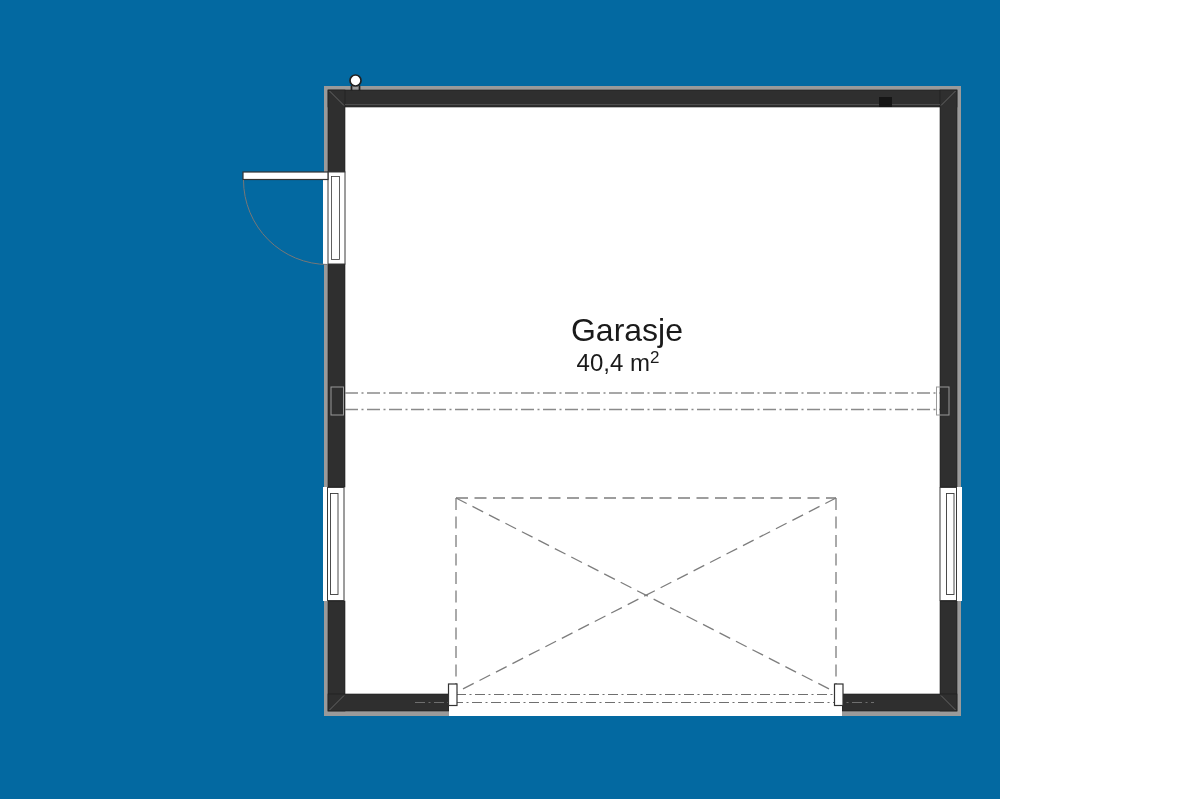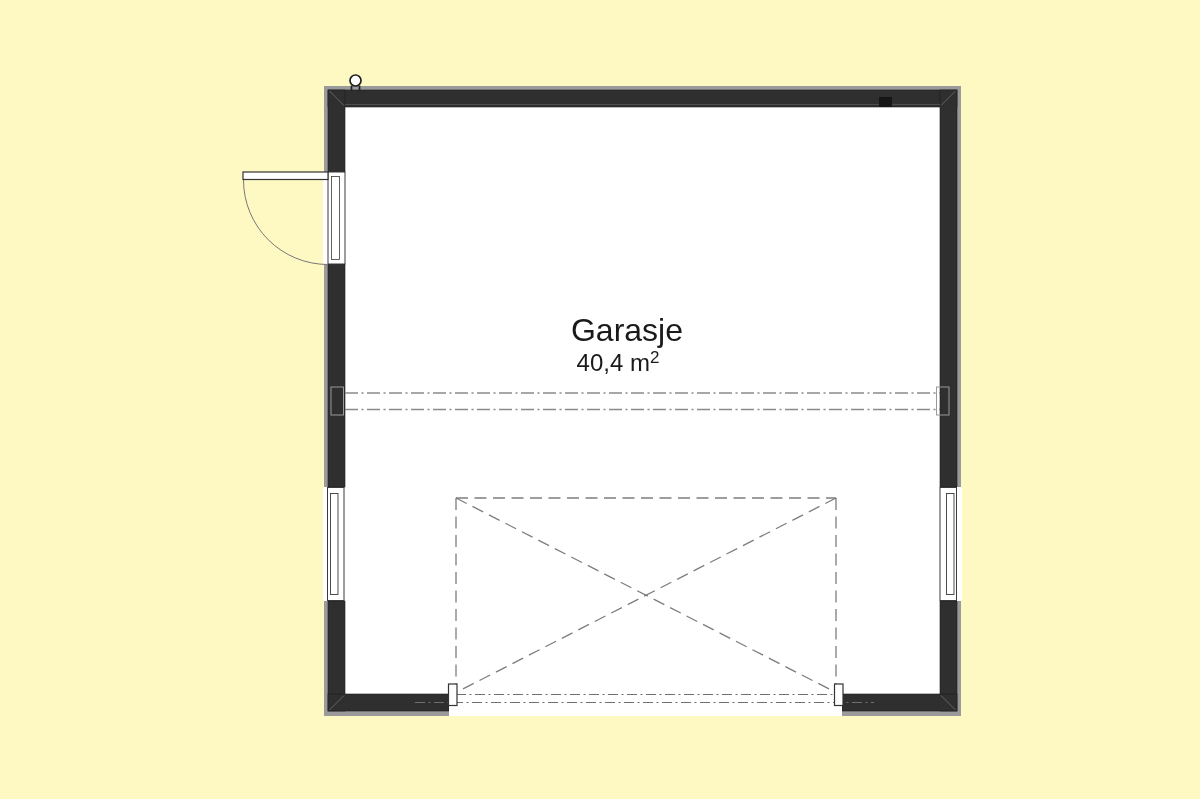--- a/index.html
+++ b/index.html
@@ -1,16 +1,16 @@
 <!DOCTYPE html>
 <html><head>
 <meta charset="utf-8">
 <style>
   html,body{margin:0;padding:0;background:#fff;}
-  .canvas{position:relative;width:1200px;height:799px;background:#fef9c3;overflow:hidden;
+  .canvas{position:relative;width:1000px;height:799px;background:#0369a1;overflow:hidden;
           font-family:"Liberation Sans", sans-serif;}
   svg{position:absolute;left:0;top:0;}
   text{font-family:"Liberation Sans", sans-serif;}
   .room-name{font-size:32px;font-weight:400;}
   .room-area{font-size:24px;font-weight:400;}
 </style>
 </head>
 <body>
 
 <div class="canvas">

